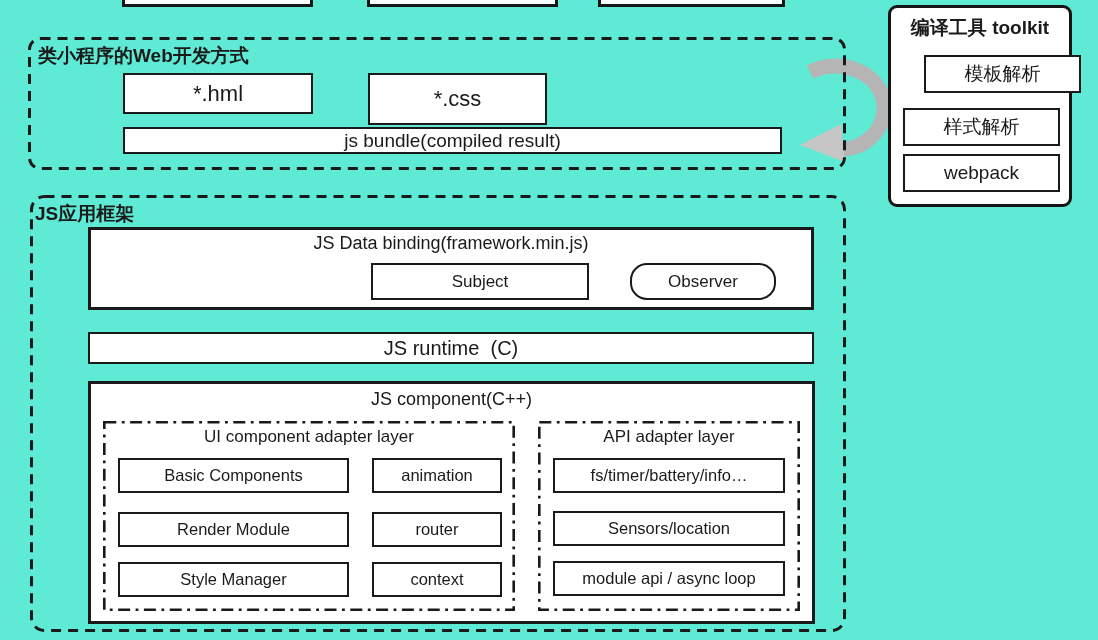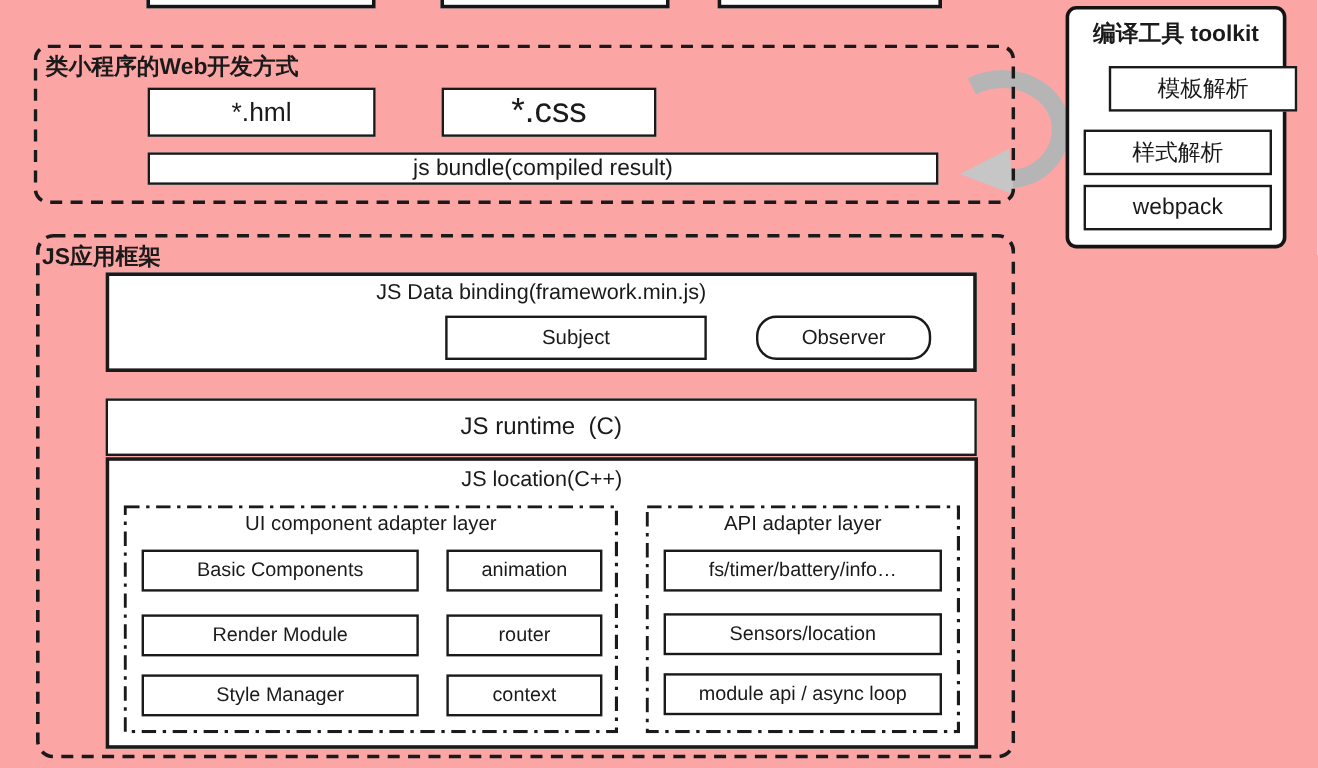--- a/index.html
+++ b/index.html
@@ -1,18 +1,18 @@
 <!DOCTYPE html>
 <html><head>
 <meta charset="utf-8">
 <style>
   html,body{margin:0;padding:0;background:#fbfbfb;}
   .stage{
     position:relative;width:1098px;height:640px;overflow:hidden;
-    background:#fca5a5;color:#1a1a1a;
+    background:#5eead4;color:#1a1a1a;
     font-family:"Liberation Sans","DejaVu Sans",sans-serif;
   }
   .box{position:absolute;background:#fff;border:2.5px solid #1a1a1a;
        display:flex;align-items:center;justify-content:center;box-sizing:border-box;}
   .thick{border-width:3px;}
   .tbox{position:absolute;background:#fff;border:3px solid #161616;box-sizing:border-box;}
   .group{position:absolute;box-sizing:border-box;}
   .layer-svg{position:absolute;left:0;top:0;pointer-events:none;}
   .glabel{position:absolute;font-weight:700;font-size:19px;white-space:nowrap;}
   .ttl{position:absolute;left:0;right:0;text-align:center;white-space:nowrap;}
@@ -42,40 +42,40 @@
     <div class="box" style="left:12px;top:100px;width:157px;height:38px;font-size:19px;">样式解析</div>
     <div class="box" style="left:12px;top:146px;width:157px;height:38px;font-size:19px;">webpack</div>
   </div>
 
   <div class="group" style="left:28px;top:37px;width:818px;height:133px;">
     <svg class="layer-svg" width="818" height="133">
       <rect x="1.5" y="1.5" width="815" height="130" rx="11" fill="none" stroke="#1a1a1a" stroke-width="3" stroke-dasharray="10 7"></rect>
     </svg>
     <div class="glabel" style="left:10px;top:6px;">类小程序的Web开发方式</div>
     <div class="box" style="left:95px;top:36px;width:190px;height:41px;font-size:22px;">*.hml</div>
-    <div class="box" style="left:340px;top:36px;width:179px;height:41px;font-size:29px;">*.css</div>
+    <div class="box" style="left:340px;top:36px;width:179px;height:52px;font-size:22px;">*.css</div>
     <div class="box" style="left:95px;top:90px;width:659px;height:27px;font-size:19px;">js bundle(compiled result)</div>
   </div>
 
   <div class="group" style="left:30px;top:195px;width:816px;height:437px;">
     <svg class="layer-svg" width="816" height="437">
       <rect x="1.5" y="1.5" width="813" height="434" rx="13" fill="none" stroke="#1a1a1a" stroke-width="3" stroke-dasharray="10 7"></rect>
     </svg>
     <div class="glabel" style="left:5px;top:6px;">JS应用框架</div>
 
     <div class="box thick" style="left:58px;top:32px;width:726px;height:83px;align-items:flex-start;">
       <div class="ttl" style="top:3px;font-size:18px;">JS Data binding(framework.min.js)</div>
     </div>
     <div class="box cell" style="left:341px;top:68px;width:218px;height:37px;">Subject</div>
     <div class="box cell" style="left:600px;top:68px;width:146px;height:37px;border-radius:17px;">Observer</div>
 
-    <div class="box pre" style="left:58px;top:137px;width:726px;height:48px;font-size:20px;">JS runtime  (C)</div>
+    <div class="box pre" style="left:58px;top:137px;width:726px;height:32px;font-size:20px;">JS runtime  (C)</div>
 
     <div class="box thick" style="left:58px;top:186px;width:727px;height:243px;align-items:flex-start;">
-      <div class="ttl" style="top:5px;font-size:18px;">JS location(C++)</div>
+      <div class="ttl" style="top:5px;font-size:18px;">JS component(C++)</div>
 
       <div class="group" style="left:12px;top:37px;width:412px;height:190px;">
         <svg class="layer-svg" width="412" height="190">
           <rect x="1.3" y="1.3" width="409.4" height="187.4" fill="none" stroke="#1a1a1a" stroke-width="2.6" stroke-dasharray="12 5.5 2.8 5.5"></rect>
         </svg>
         <div class="ttl" style="top:6px;font-size:17px;">UI component adapter layer</div>
         <div class="box small" style="left:15px;top:37px;width:231px;height:35px;">Basic Components</div>
         <div class="box small" style="left:269px;top:37px;width:130px;height:35px;">animation</div>
         <div class="box small" style="left:15px;top:91px;width:231px;height:35px;">Render Module</div>
         <div class="box small" style="left:269px;top:91px;width:130px;height:35px;">router</div>

